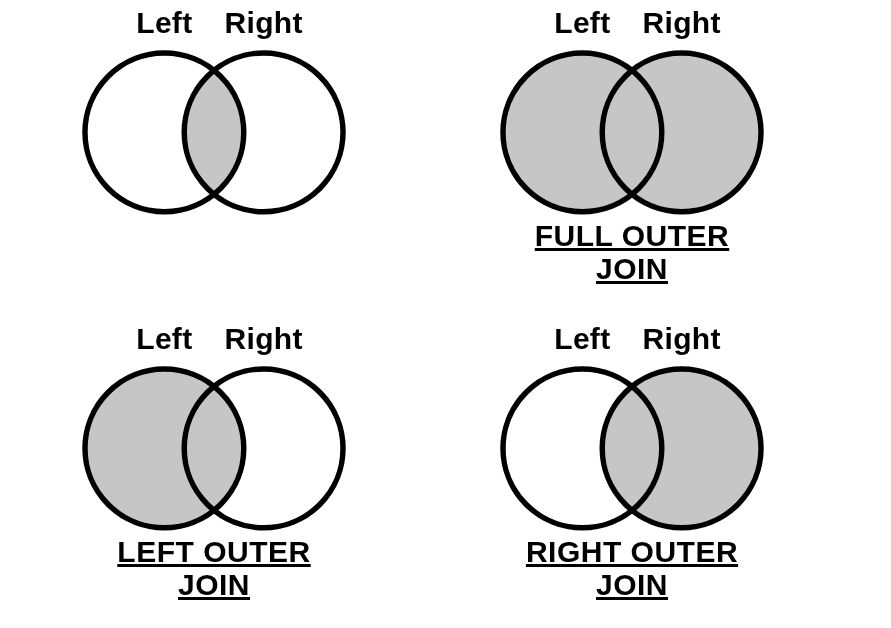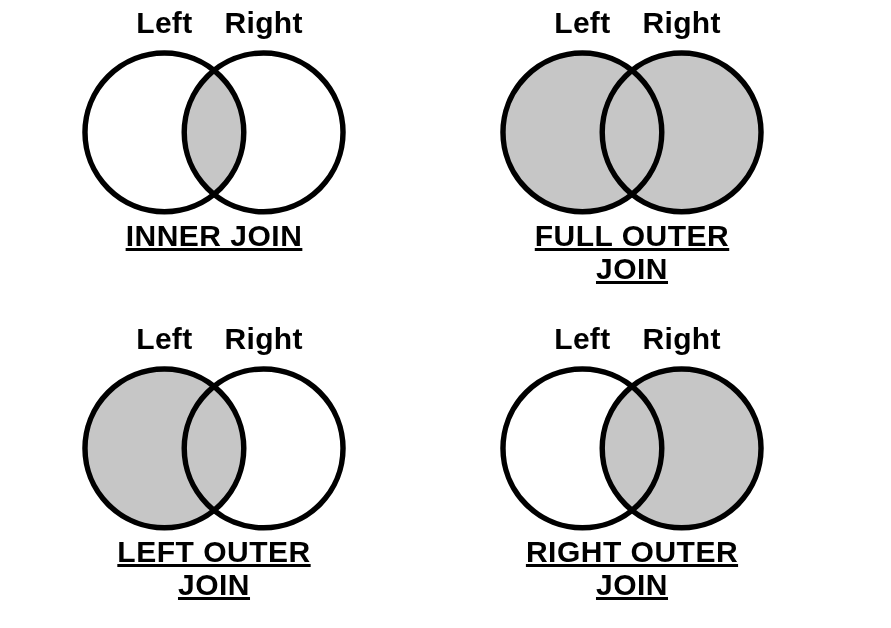--- a/index.html
+++ b/index.html
@@ -75,21 +75,20 @@
         <clipPath id="clipL-0">
             <circle cx="83" cy="84" r="80"></circle>
           </clipPath>
       </defs>
       <circle class="region region-left" cx="83" cy="84" r="80"></circle>
       <circle class="region region-right" cx="183" cy="84" r="80"></circle>
       <circle class="region region-intersection" cx="183" cy="84" r="80" clip-path="url(#clipL-0)"></circle>
       <circle class="outline" cx="83" cy="84" r="80"></circle>
       <circle class="outline" cx="183" cy="84" r="80"></circle>
     </svg>
-    <figcaption class="caption">INNER JOIN</figcaption>
   </figure>
 
   <figure class="venn-panel pos-1 shade-left shade-right">
     <div class="label-row">
       <span class="circle-label left">Left</span>
       <span class="circle-label right">Right</span>
     </div>
     <svg class="venn" viewBox="0 0 266 168">
       <defs>
         <clipPath id="clipL-1">

